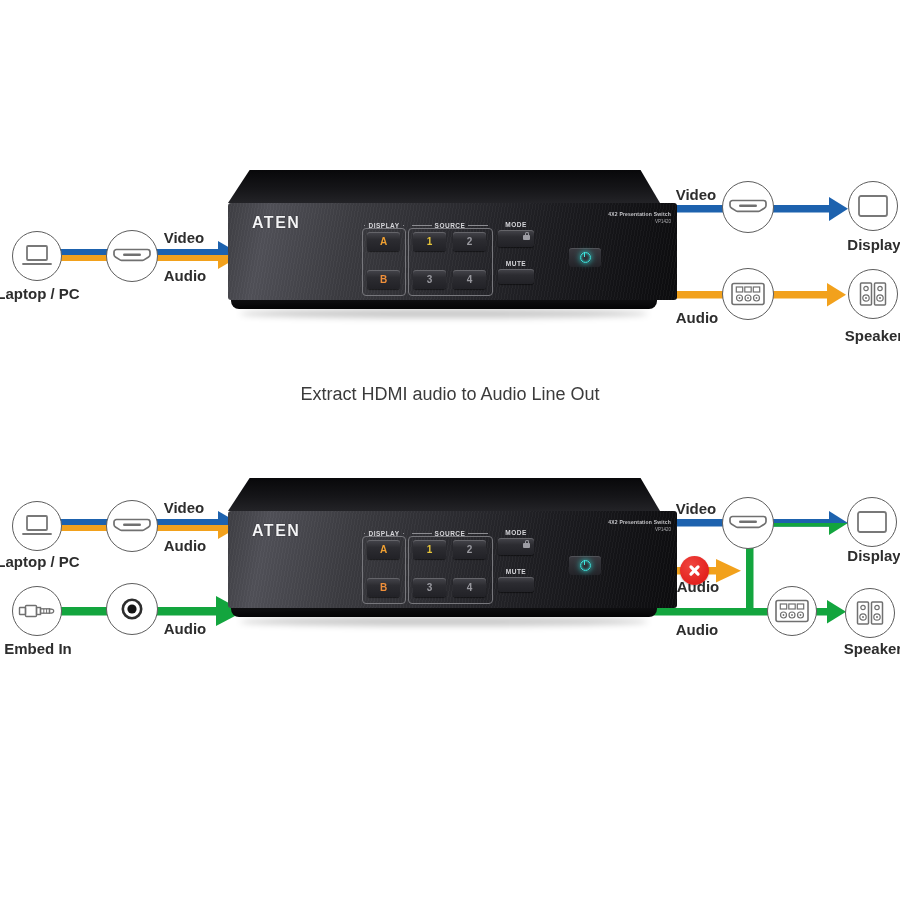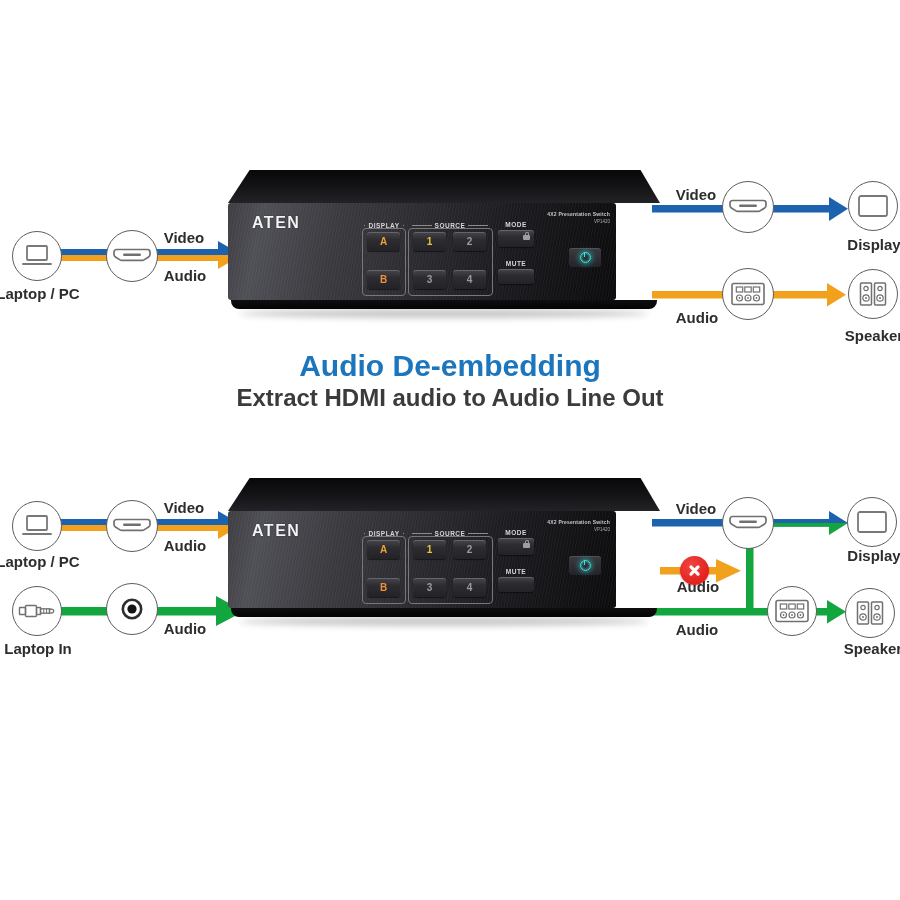--- a/index.html
+++ b/index.html
@@ -22,35 +22,35 @@
         box-sizing:border-box;display:flex;align-items:center;justify-content:center;}
   .n50{width:50px;height:50px;}
   .n52{width:52px;height:52px;}
 
   
   .lbl{position:absolute;z-index:3;transform:translateX(-50%);color:var(--text);
        font-size:15px;font-weight:700;white-space:nowrap;letter-spacing:0px;}
   .title{position:absolute;z-index:3;transform:translateX(-50%);color:var(--title);
          font-size:30px;font-weight:700;white-space:nowrap;}
   .subtitle{position:absolute;z-index:3;transform:translateX(-50%);color:var(--subtext);
-            font-size:24px;font-weight:700;white-space:nowrap;}
+            font-size:18px;font-weight:400;white-space:nowrap;}
 
   
   .xbadge{position:absolute;z-index:4;width:29px;height:29px;border-radius:50%;
           background:radial-gradient(circle at 38% 32%,#f0453f,var(--red) 70%);
           display:flex;align-items:center;justify-content:center;box-shadow:0 1px 2px rgba(0,0,0,.25);}
 
   
   .device{position:absolute;width:432px;height:150px;z-index:2;}
   .dev1{left:228px;top:170px;}
   .dev2{left:228px;top:478px;}
   .dev-top{position:absolute;left:0;top:0;width:432px;height:33px;
            background:linear-gradient(180deg,#08080a 0%,#151518 55%,#232327 100%);
            clip-path:polygon(5% 0%,95.5% 0%,100% 100%,0% 100%);}
-  .dev-front{position:absolute;left:0;top:33px;width:388px;height:97px;border-radius:3px;
+  .dev-front{position:absolute;left:0;top:33px;width:449px;height:97px;border-radius:3px;
            background:linear-gradient(102deg,#3d3d42 0%,#4f4f56 9%,#3a3a3f 28%,#2a2a2f 50%,#1c1c20 70%,#121215 88%,#0c0c0e 100%);
            overflow:hidden;}
   .dev-front::after{content:'';position:absolute;inset:0;
            background:repeating-linear-gradient(100deg,rgba(255,255,255,.035) 0 1px,rgba(0,0,0,0) 1px 3px);}
   .dev-base{position:absolute;left:3px;top:130px;width:426px;height:9px;
            background:linear-gradient(180deg,#0e0e10,#050506);border-radius:0 0 8px 8px;}
   .dev-shadow{position:absolute;left:12px;top:139px;width:408px;height:9px;border-radius:50%;
            background:rgba(0,0,0,.22);filter:blur(3px);}
 
   .aten{position:absolute;left:24px;top:11px;color:#f4f4f6;font-size:16px;font-weight:700;
@@ -274,21 +274,20 @@
         <circle cx="24" cy="8.5" r="2.2" fill="none" stroke="#707070" stroke-width="1.2"></circle>
         <circle cx="10" cy="18" r="3.2" fill="none" stroke="#707070" stroke-width="1.2"></circle>
         <circle cx="24" cy="18" r="3.2" fill="none" stroke="#707070" stroke-width="1.2"></circle>
         <circle cx="10" cy="18" r="1" fill="#707070"></circle>
         <circle cx="24" cy="18" r="1" fill="#707070"></circle>
       </svg>
     </span>
   </div>
   <div class="lbl" style="left:874px;top:327px;">Speaker</div>
 
-  <div class="title" style="left:450px;top:349px;">Audio De-embedding</div>
   <div class="subtitle" style="left:450px;top:384px;">Extract HDMI audio to Audio Line Out</div>
 
   <div class="node n50" style="left:12px;top:501px;">
     <span class="icon">
       <svg width="34" height="26" viewBox="0 0 34 26">
         <rect x="7" y="3" width="20" height="14" rx="1" fill="none" stroke="#787878" stroke-width="1.8"></rect>
         <path d="M3 21 h28" stroke="#787878" stroke-width="1.8" stroke-linecap="round" fill="none"></path>
       </svg>
     </span>
   </div>
@@ -318,21 +317,21 @@
     </span>
   </div>
   <div class="node n52" style="left:106px;top:583px;">
     <span class="icon">
       <svg width="26" height="26" viewBox="0 0 26 26">
         <circle cx="13" cy="13" r="9.2" fill="none" stroke="#2e2e2e" stroke-width="2.6"></circle>
         <circle cx="13" cy="13" r="4.6" fill="#141414"></circle>
       </svg>
     </span>
   </div>
-  <div class="lbl" style="left:38px;top:640px;">Laptop In</div>
+  <div class="lbl" style="left:38px;top:640px;">Embed In</div>
   <div class="lbl" style="left:185px;top:620px;">Audio</div>
 
   <div class="device dev2">
     <div class="dev-top"></div>
     <div class="dev-front">
       <div class="aten">ATEN</div>
       <div class="model">
         <div class="model1">4X2 Presentation Switch</div>
         <div class="model2">VP1420</div>
       </div>

